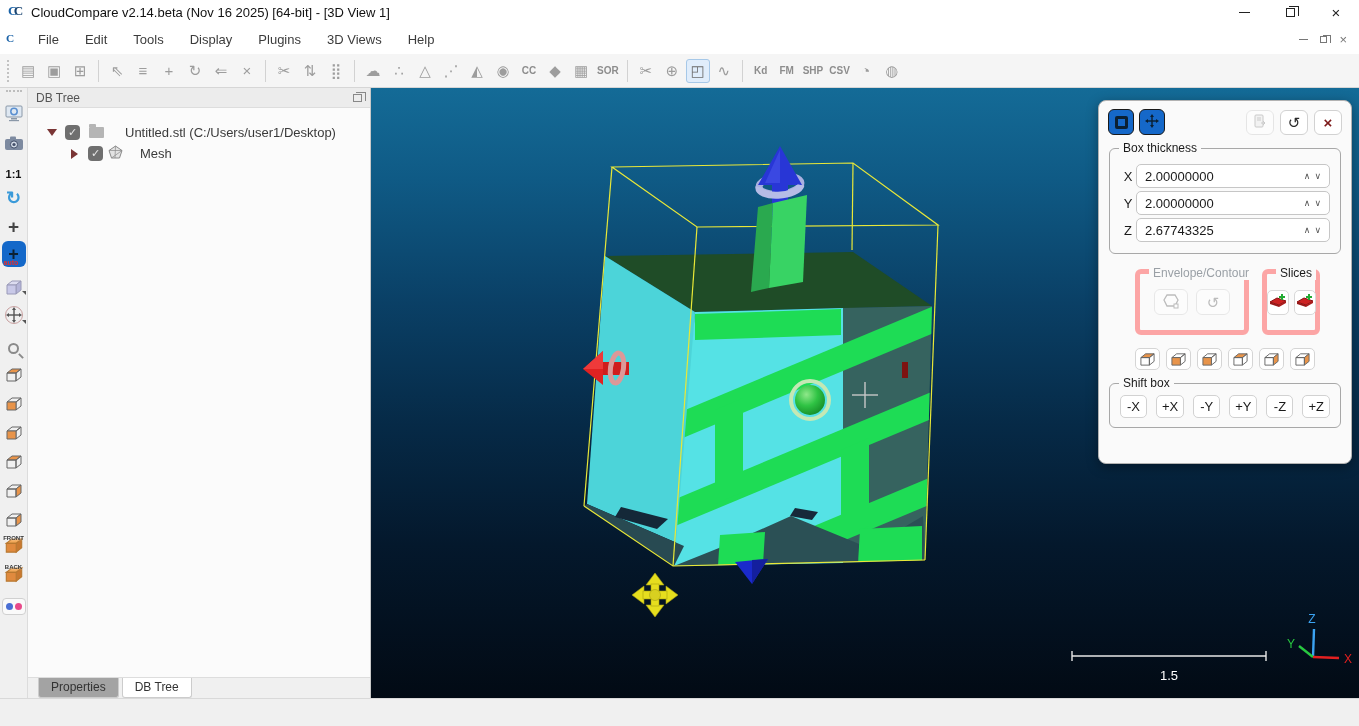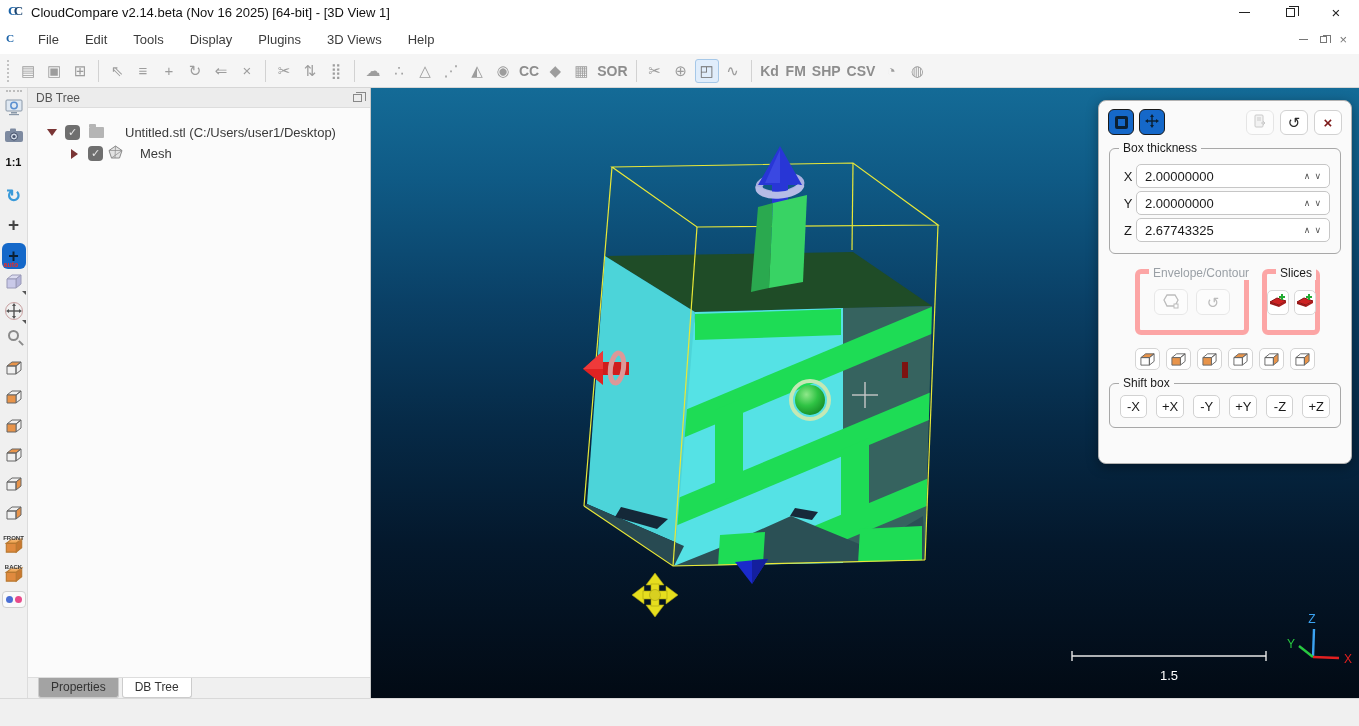--- a/index.html
+++ b/index.html
@@ -25,31 +25,31 @@
   .child-controls .ico-min { width:9px; background:#777; }
   .child-controls .ico-restore { width:7px; height:7px; border-color:#777; }
   .child-controls .ico-restore::before { border-color:#777; top:-2px; left:2px; width:7px; height:7px; }
   .child-controls .ico-close { font-size:13px; color:#777; }
 
   
   .toolbar { height:34px; background:#f5f5f5; border-bottom:1px solid #d6d6d6; display:flex; align-items:center; padding-left:4px; gap:2px; }
   .tb-grip { width:4px; height:22px; border-left:2px dotted #c2c2c2; margin:0 3px; }
   .tb-btn { min-width:24px; height:24px; display:flex; align-items:center; justify-content:center;
             font-size:15px; color:#9d9d9d; border-radius:3px; }
-  .tb-text { font-size:14px; font-weight:bold; letter-spacing:0px; padding:0 2px; color:#8d8d8d; }
+  .tb-text { font-size:10px; font-weight:bold; letter-spacing:0px; padding:0 2px; color:#8d8d8d; }
   .tb-btn.active { background:#e0edfb; border:1px solid #a6c8e8; color:#6d6d6d; }
   .tb-sep { width:1px; height:22px; background:#d2d2d2; margin:0 4px; }
 
   
   .main { position:absolute; top:88px; left:0; width:1359px; height:610px; display:flex; }
 
   .rail { width:28px; background:#f0f0f0; border-right:1px solid #dcdcdc; display:flex; flex-direction:column;
           align-items:center; padding-top:2px; gap:5px; flex:none; }
   .rail-grip { width:16px; border-top:2px dotted #bdbdbd; margin-bottom:1px; }
-  .rail-btn { width:24px; height:24px; display:flex; align-items:flex-start; justify-content:center;
+  .rail-btn { width:24px; height:24px; display:flex; align-items:flex-end; justify-content:center;
               color:#7a7a7a; position:relative; flex:none; }
   .rail-g { font-size:15px; }
   .rail-text { font-size:11px; font-weight:bold; color:#111; }
   .rail-auto { width:26px; height:26px; background:#1468c9; border-radius:6px; display:flex; align-items:center;
                justify-content:center; position:relative; }
   .rail-auto .plus { color:#0b2033; font-size:18px; font-weight:bold; line-height:1; }
   .rail-auto .sub { position:absolute; bottom:1px; left:2px; font-size:7px; font-weight:bold; color:#e03030; }
   .dd-mark { position:absolute; right:0px; bottom:1px; width:0; height:0;
              border-left:4px solid transparent; border-top:4px solid #555; }
   .mag { width:11px; height:11px; border:2px solid #8a8a8a; border-radius:50%; position:relative; }

